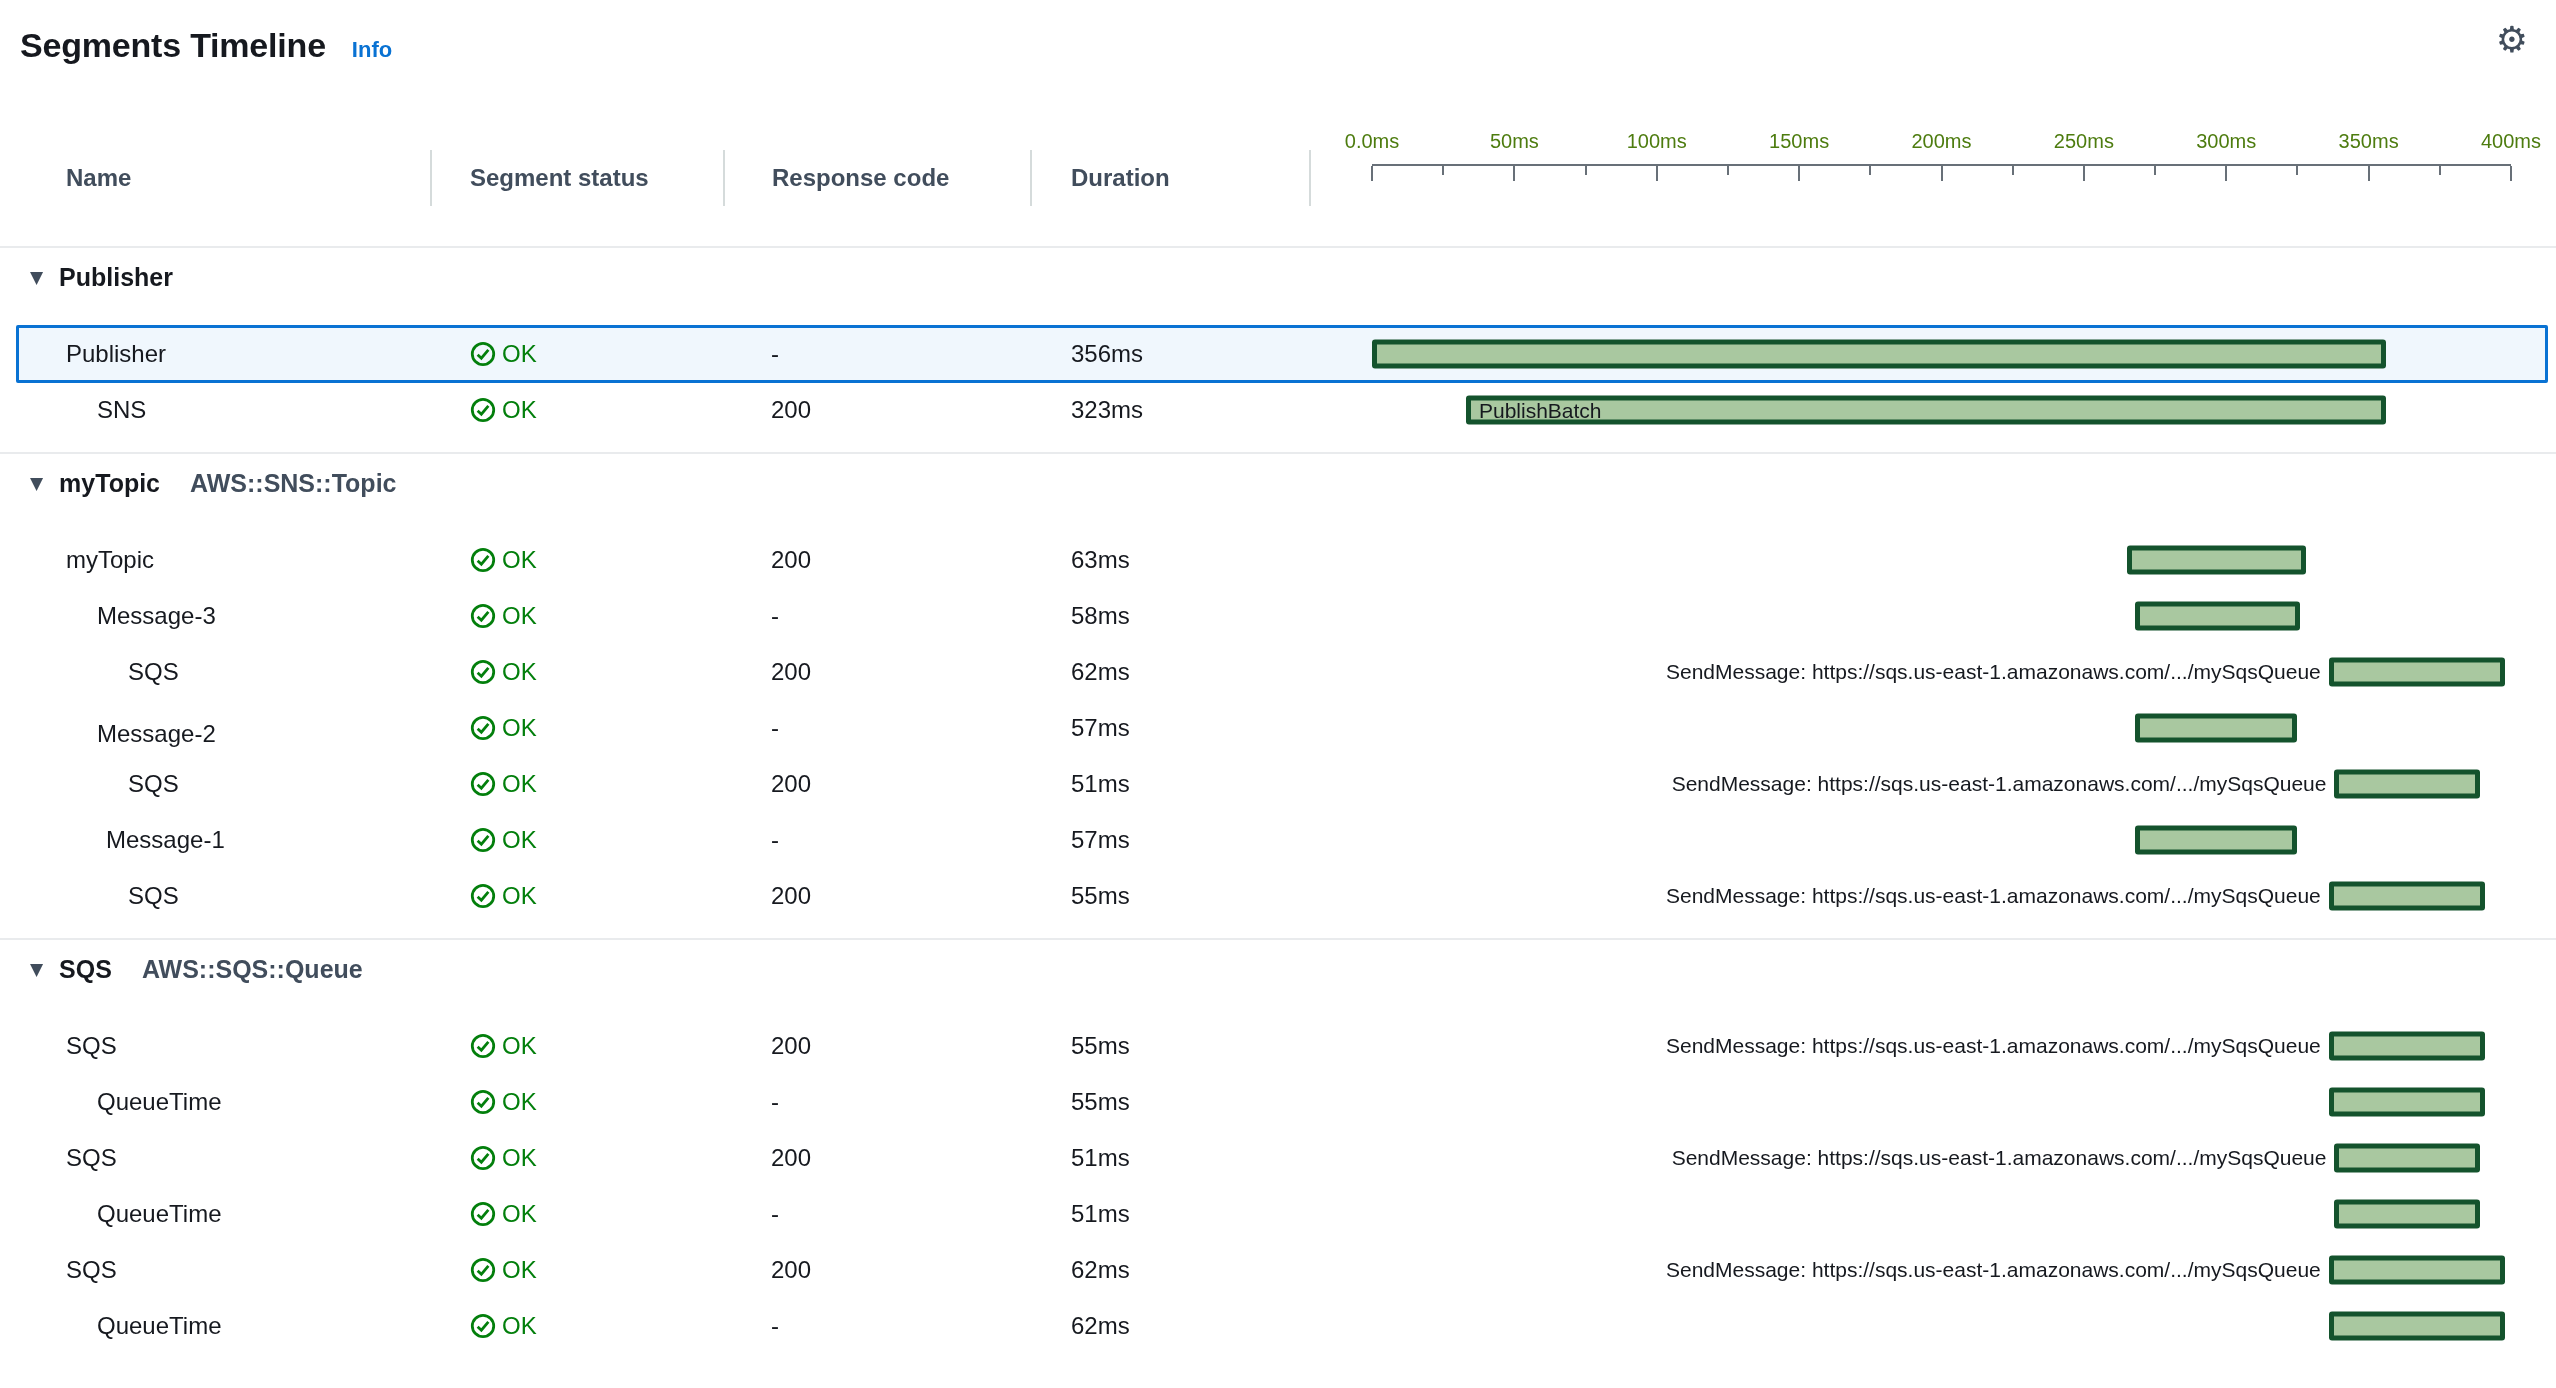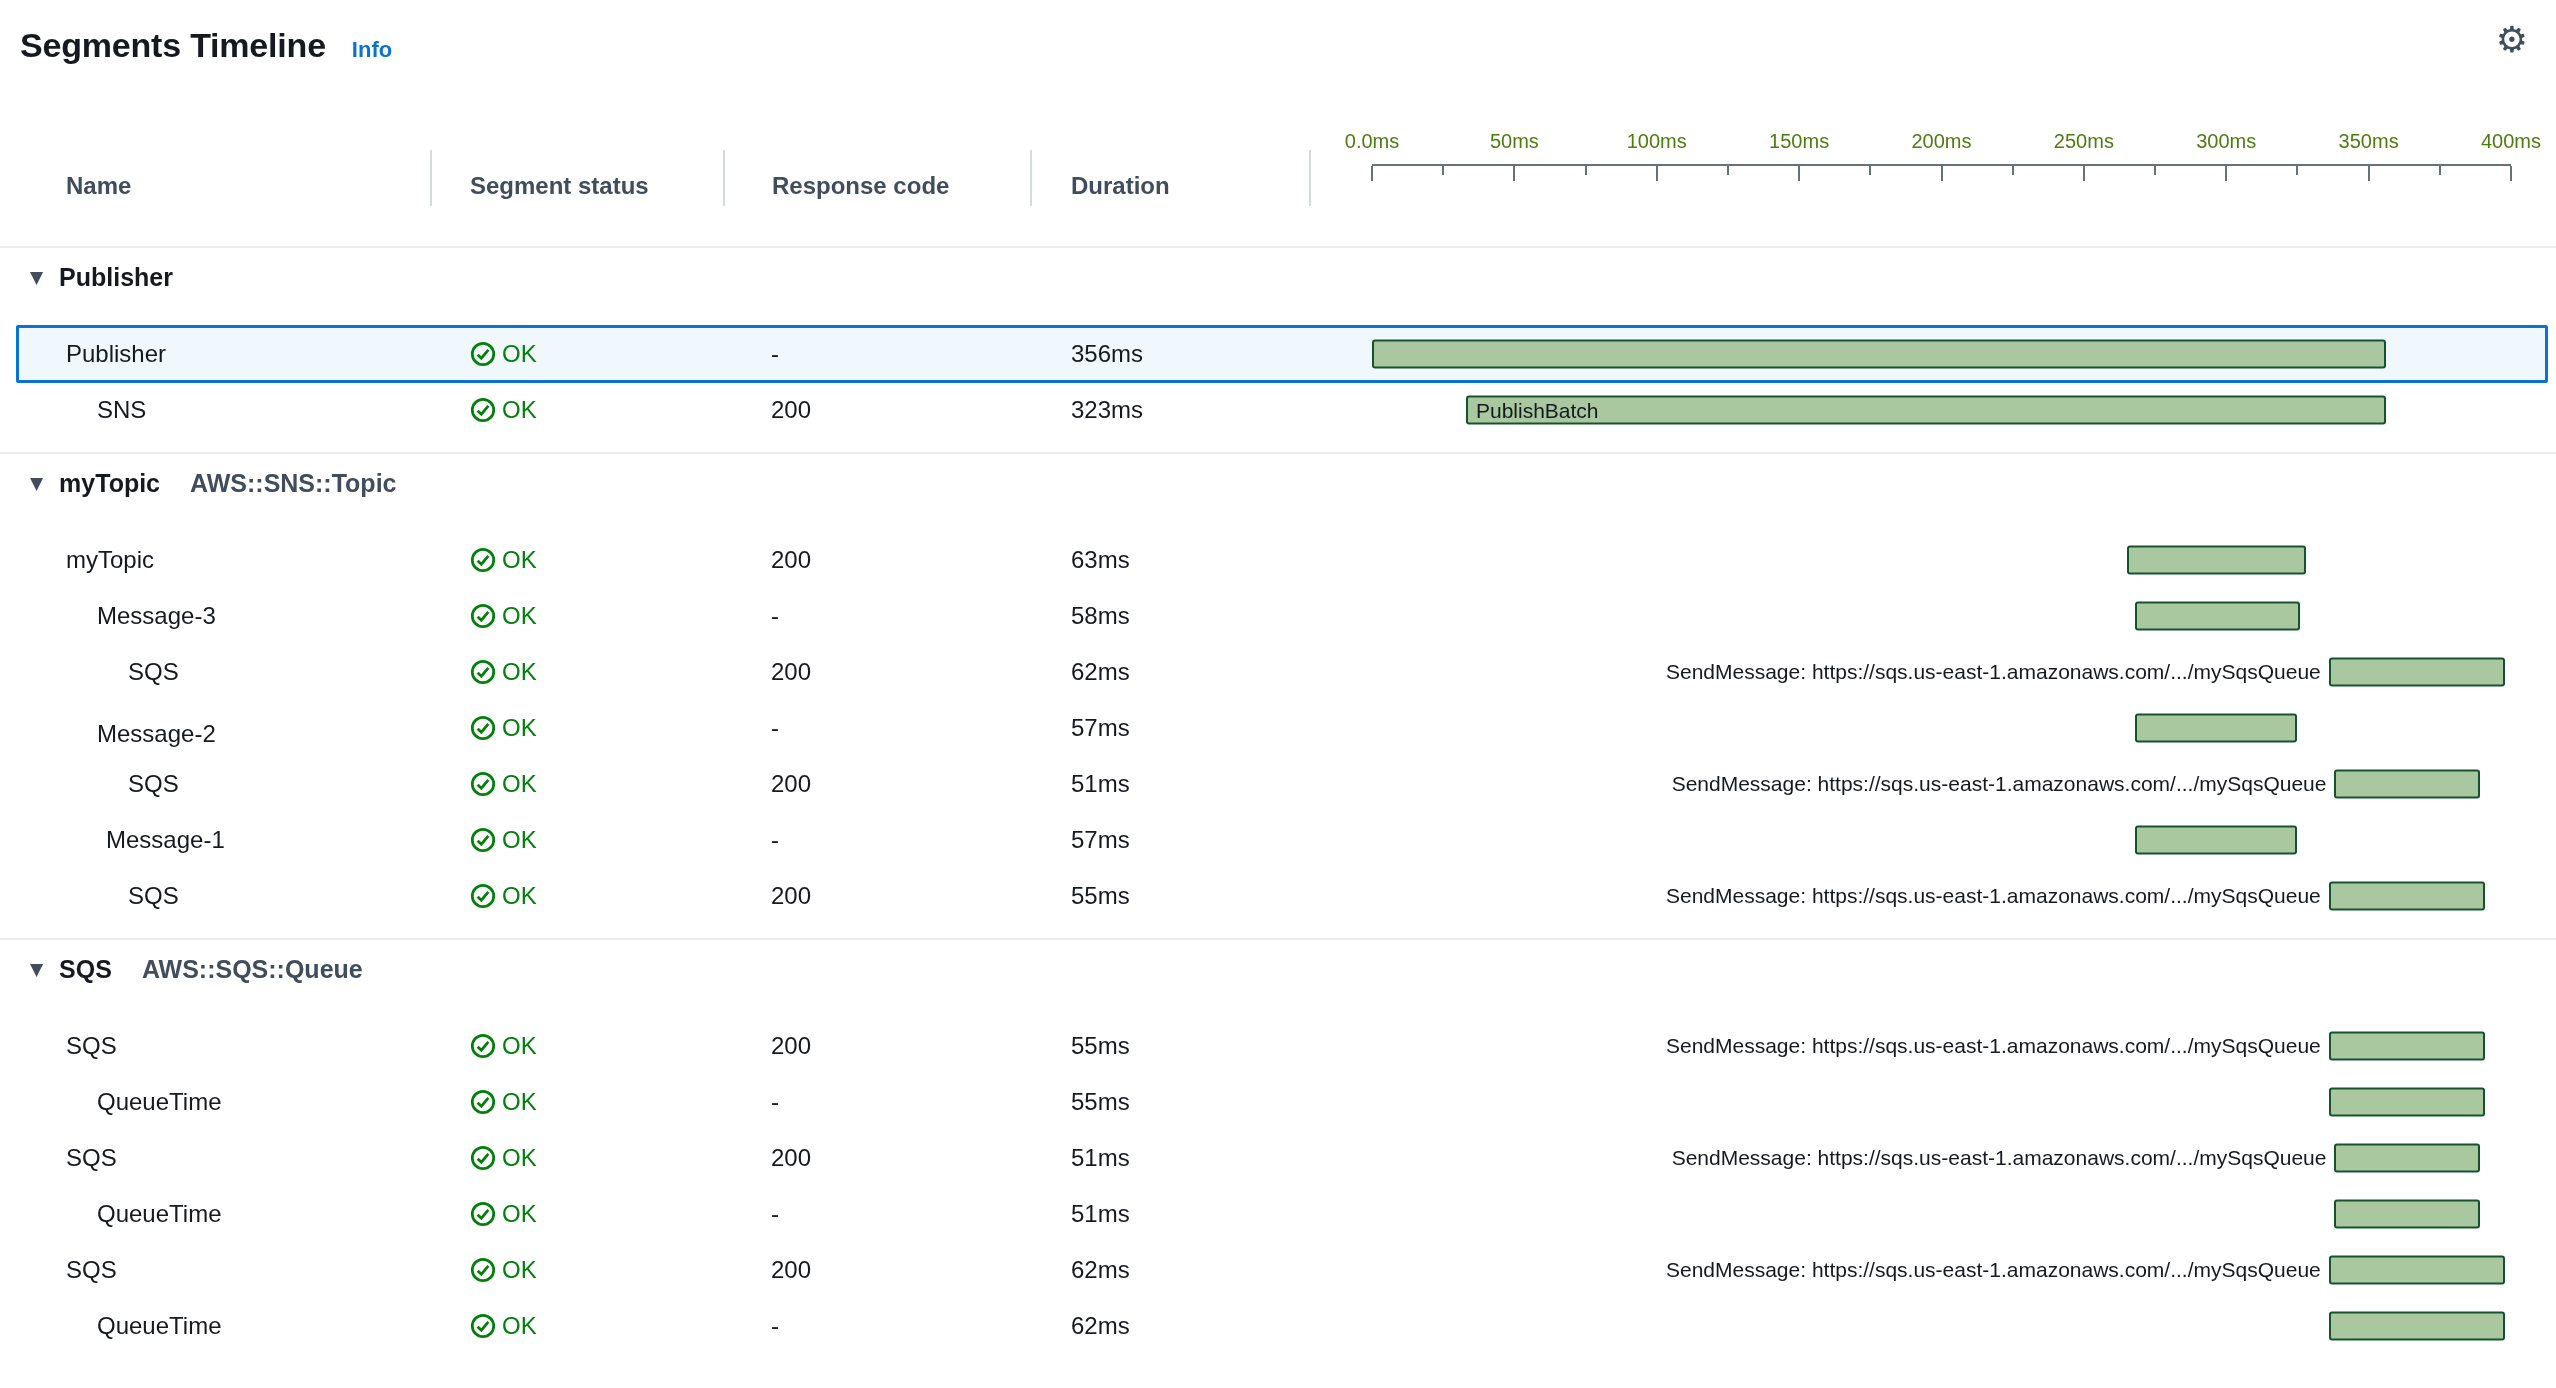--- a/index.html
+++ b/index.html
@@ -13,21 +13,21 @@
 
   
   .page-header { display: flex; align-items: baseline; padding: 26px 32px 0 20px; height: 72px; }
   .page-title { font-size: 34px; font-weight: 700; color: #16191f; letter-spacing: -0.2px; }
   .info-link { margin-left: 26px; font-size: 22px; font-weight: 700; color: #0972d3; text-decoration: none; cursor: pointer; }
   .gear-btn { position: absolute; top: 18px; right: 24px; background: none; border: none; cursor: pointer; padding: 4px; }
   .gear-glyph { font-family: "DejaVu Sans", sans-serif; font-size: 36px; color: #414d5c; line-height: 1; }
 
   
   .table-header { position: relative; height: 160px; }
-  .th { position: absolute; top: 100px; font-size: 24px; font-weight: 700; color: #414d5c; white-space: nowrap; }
+  .th { position: absolute; top: 92px; font-size: 24px; font-weight: 700; color: #414d5c; white-space: nowrap; }
   .col-divider { position: absolute; top: 78px; width: 2px; height: 56px; background: #d5dbdb; }
 
   .axis { position: absolute; left: 1372px; top: 58px; width: 1139px; }
   .axis-labels { position: relative; height: 26px; }
   .axis-label { position: absolute; top: 0; transform: translateX(-50%); font-size: 20px; color: #4d7c0f; white-space: nowrap; }
   .axis-ruler { position: relative; margin-top: 8px; border-top: 2px solid #687078; height: 18px; }
   .tick { position: absolute; top: 0; width: 2px; height: 9px; background: #687078; transform: translateX(-50%); }
   .tick.major { height: 15px; }
 
   
@@ -55,21 +55,21 @@
   .cell-name { color: #16191f; }
   .cell-status { display: flex; align-items: center; gap: 6px; padding-left: 40px; color: #037f0c; }
   .ok-icon { width: 26px; height: 26px; flex: 0 0 auto; }
   .ok-text { font-size: 24px; color: #037f0c; }
   .cell-response { padding-left: 48px; }
   .cell-duration { padding-left: 41px; }
   .cell-timeline { height: 100%; position: relative; }
 
   .bar {
     position: absolute; top: 50%; transform: translateY(-50%);
-    height: 29px; background: #a9c8a0; border: 2px solid #14532d; border-radius: 3px;
+    height: 29px; background: #a9c8a0; border: 5px solid #14532d; border-radius: 3px;
     display: flex; align-items: center; overflow: visible;
   }
   .bar-label-inside { padding-left: 8px; font-size: 21px; color: #16191f; white-space: nowrap; }
   .bar-label-before {
     position: absolute; top: 50%; transform: translateY(-50%);
     font-size: 21px; color: #16191f; white-space: nowrap;
   }
 </style>
 </head>
 <body>

